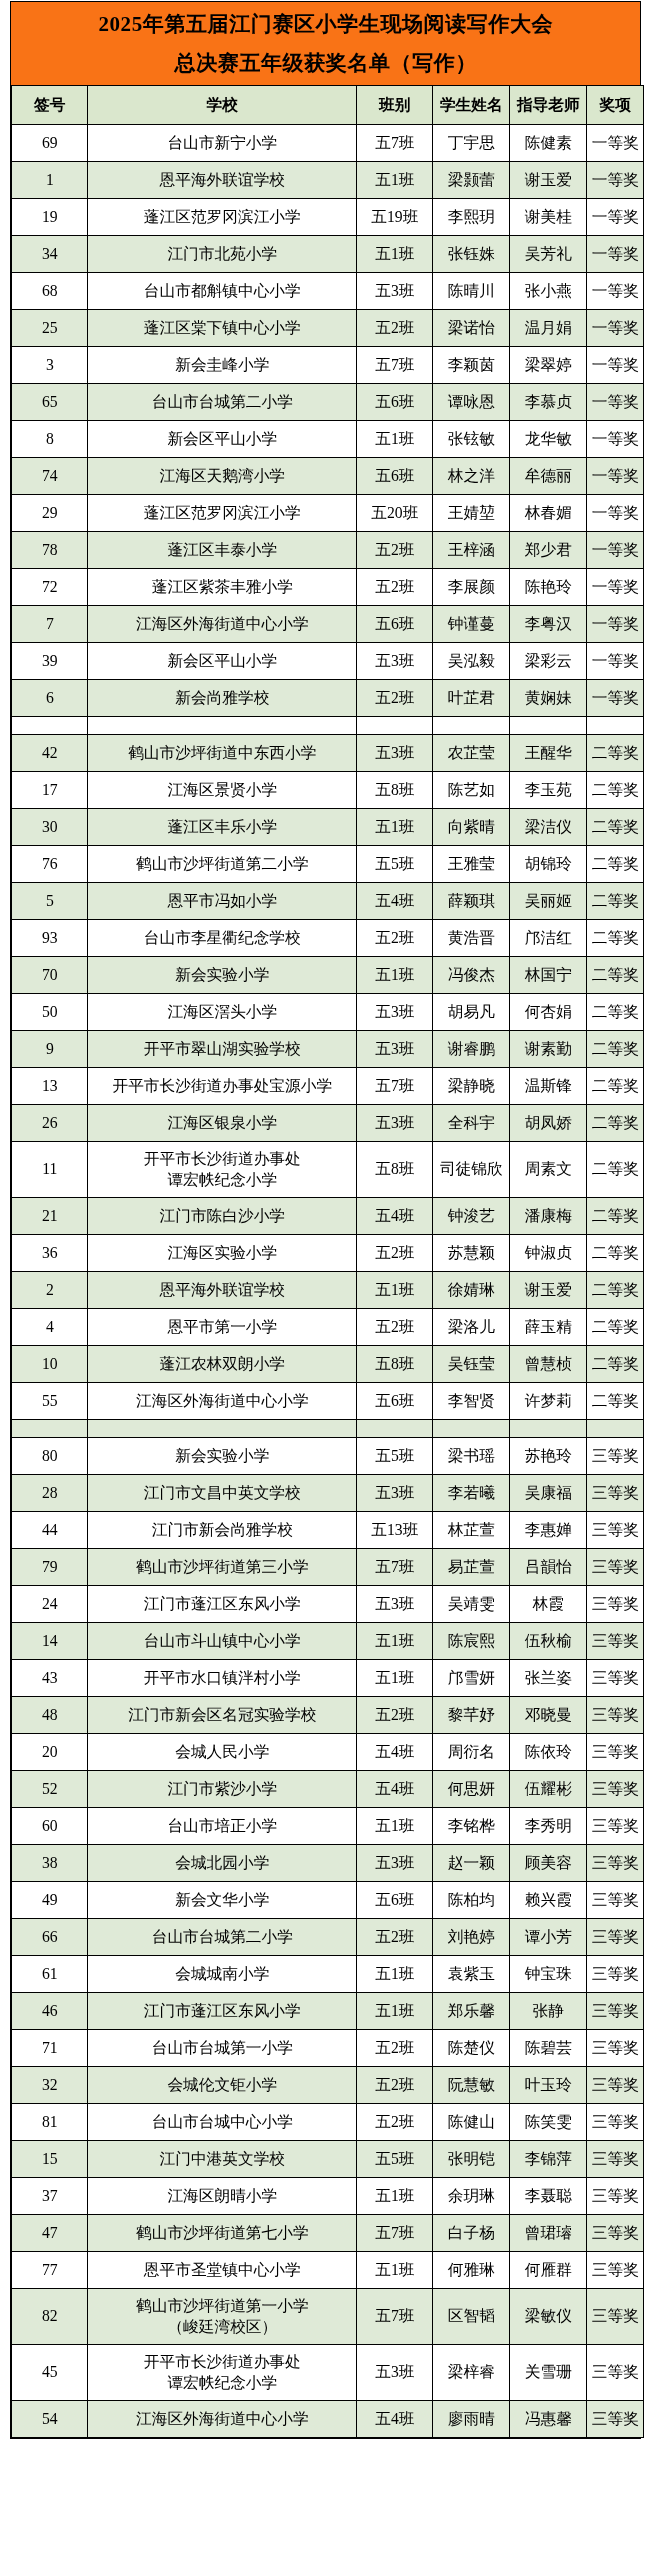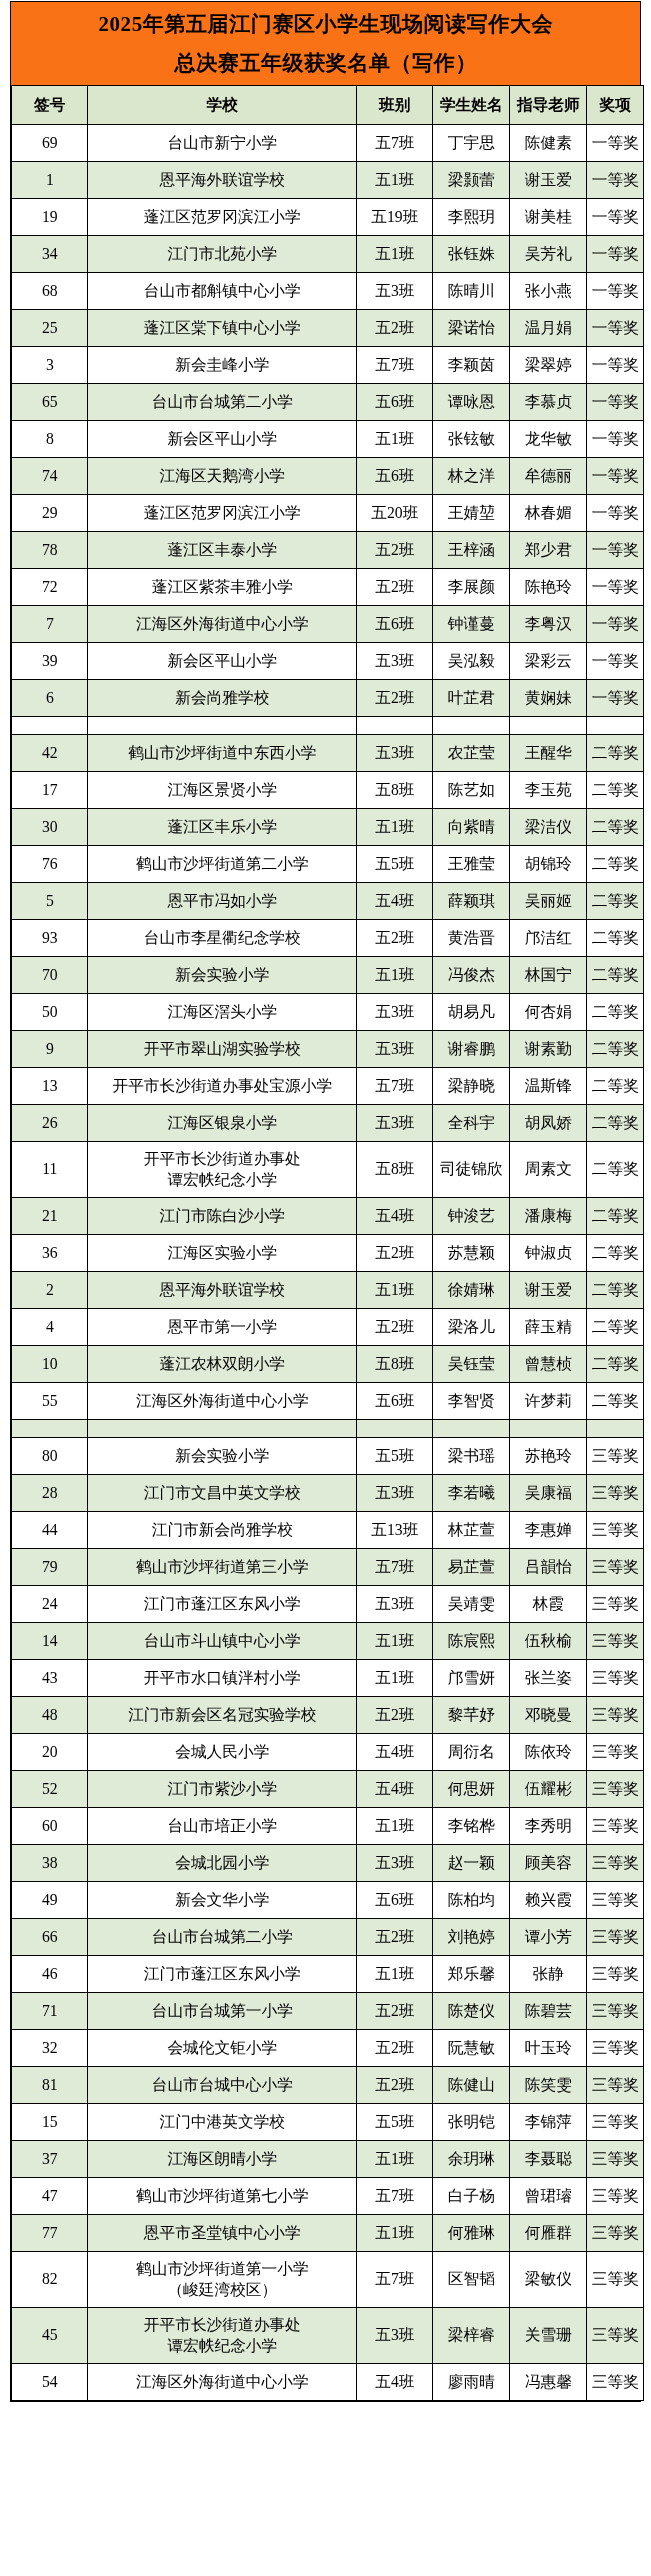--- a/index.html
+++ b/index.html
@@ -472,20 +472,28 @@
         </tr>
         <tr class="row">
           <td>66</td>
           <td>台山市台城第二小学</td>
           <td>五2班</td>
           <td>刘艳婷</td>
           <td>谭小芳</td>
           <td>三等奖</td>
         </tr>
         <tr class="row">
+          <td>61</td>
+          <td>会城城南小学</td>
+          <td>五1班</td>
+          <td>袁紫玉</td>
+          <td>钟宝珠</td>
+          <td>三等奖</td>
+        </tr>
+        <tr class="row">
           <td>46</td>
           <td>江门市蓬江区东风小学</td>
           <td>五1班</td>
           <td>郑乐馨</td>
           <td>张静</td>
           <td>三等奖</td>
         </tr>
         <tr class="row">
           <td>71</td>
           <td>台山市台城第一小学</td>

